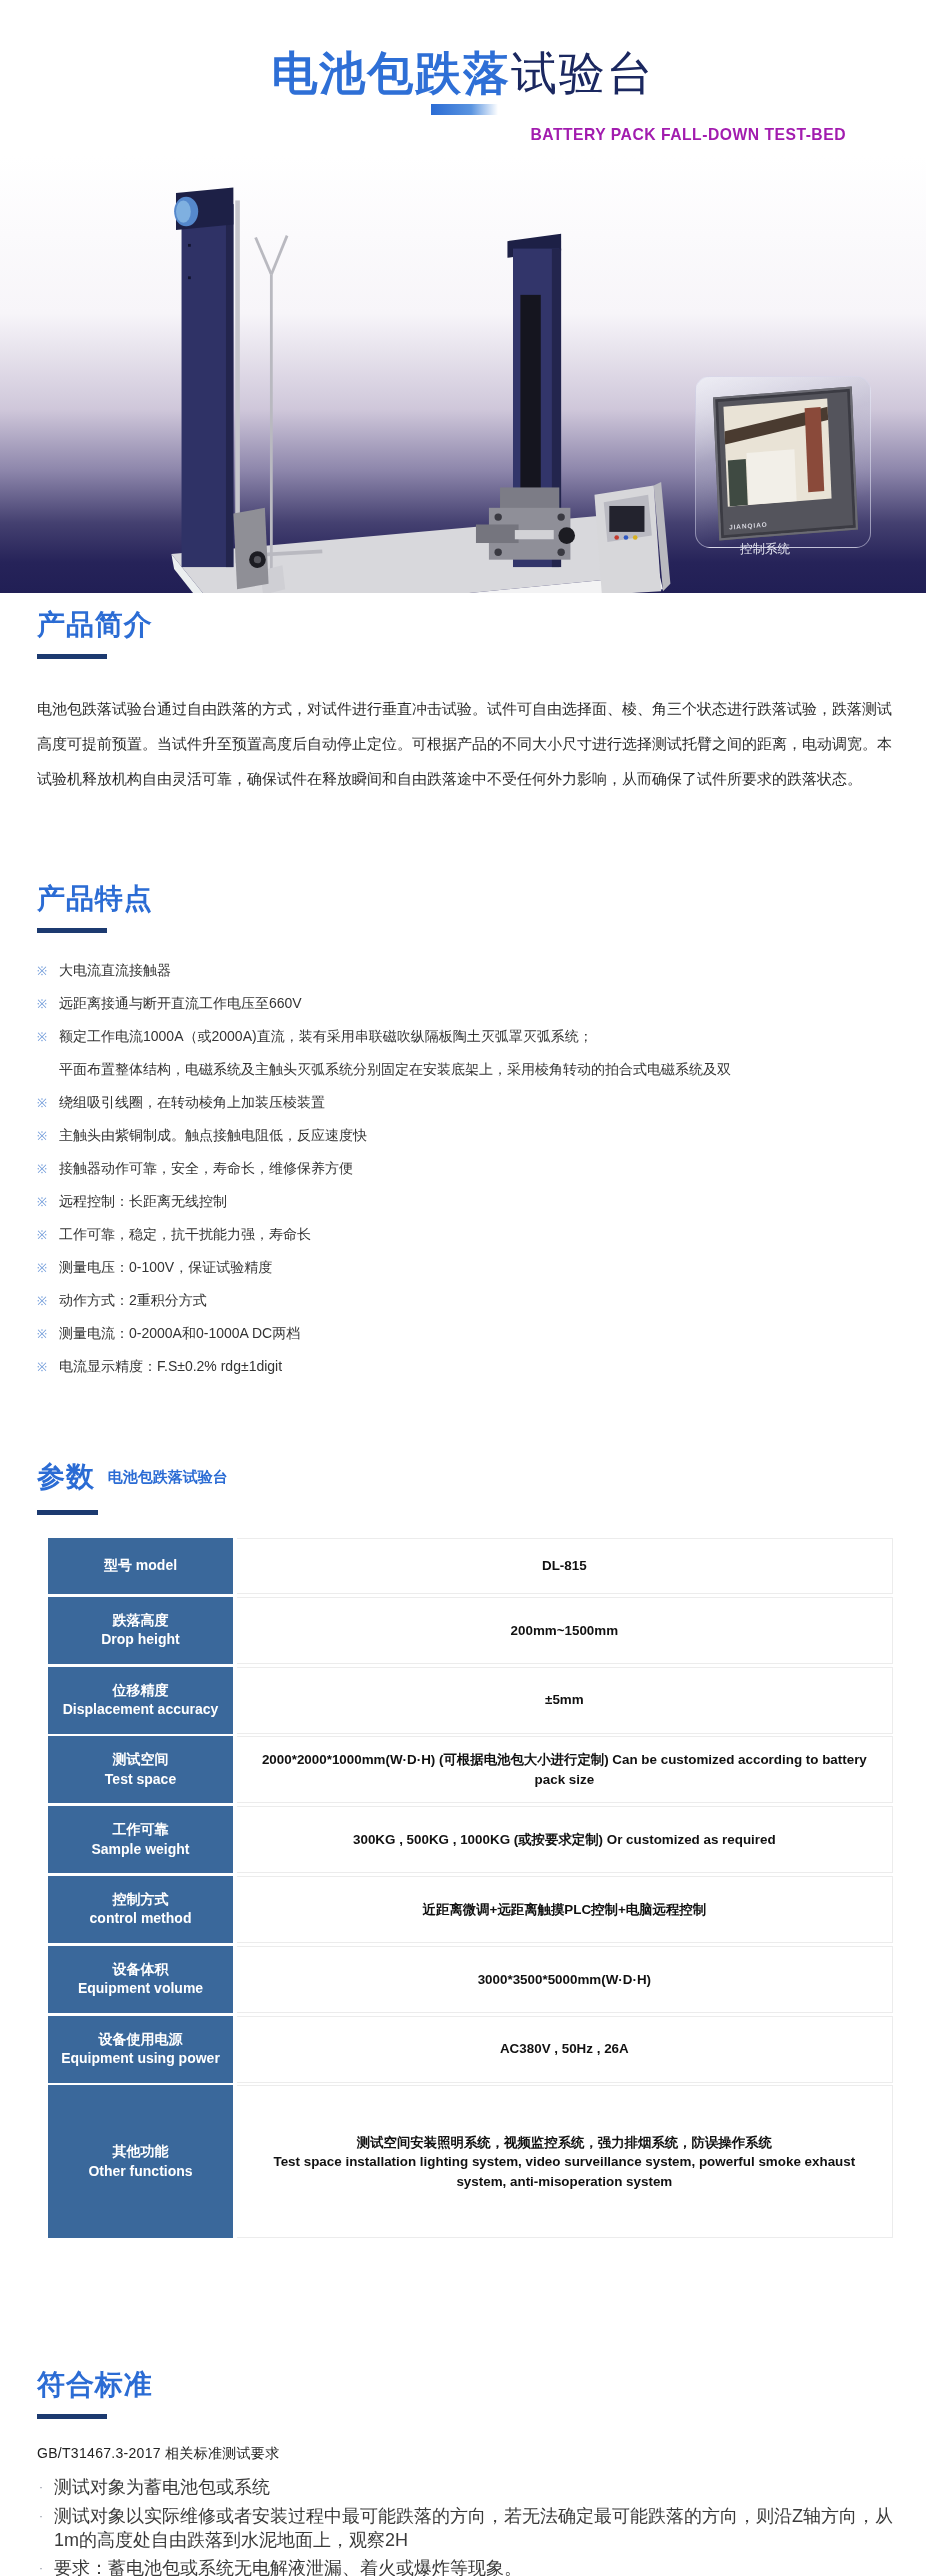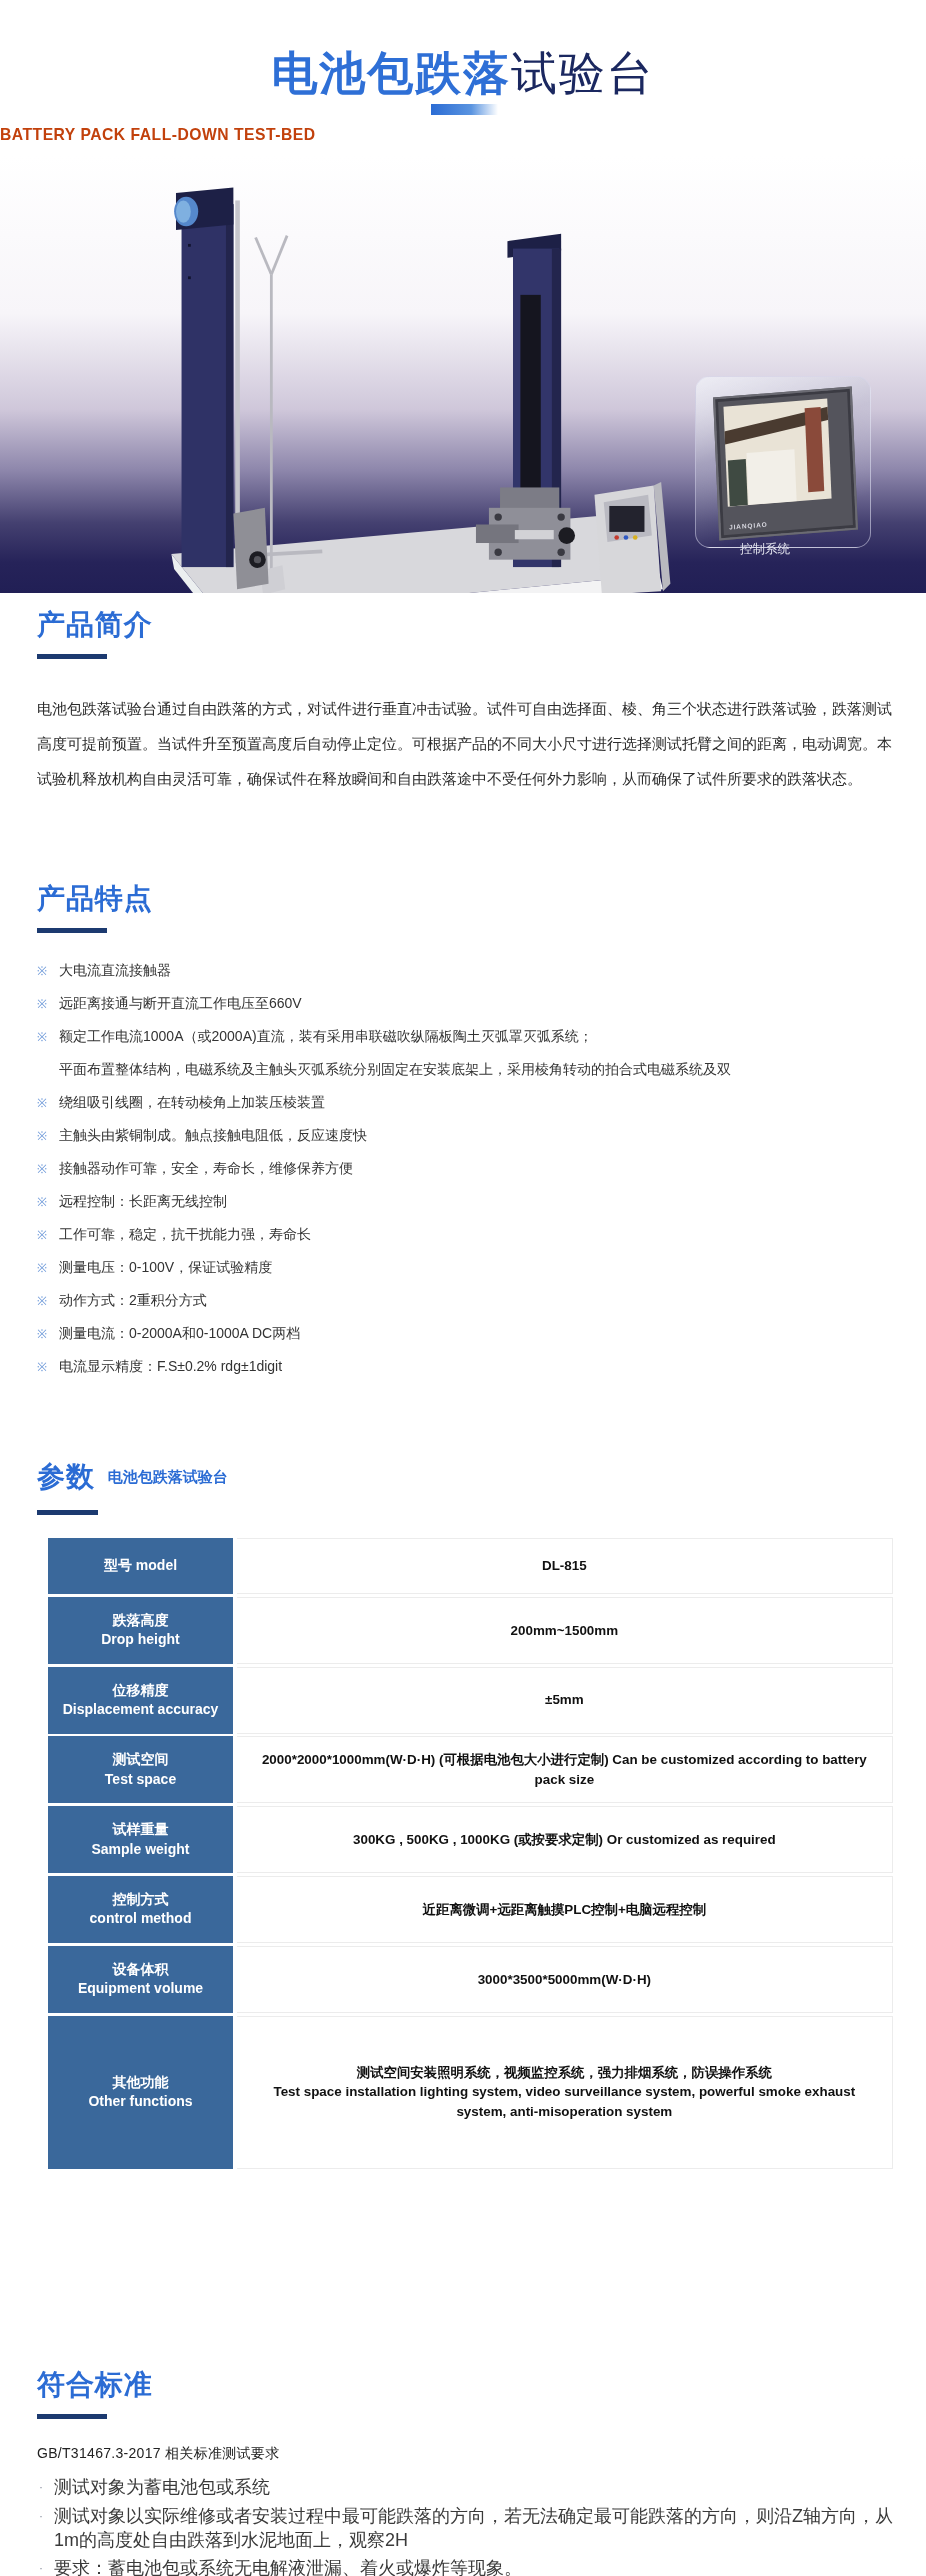--- a/index.html
+++ b/index.html
@@ -5,22 +5,22 @@
   html,body{margin:0;padding:0;background:#ffffff;}
   body{font-family:"Liberation Sans", sans-serif;}
   .page{position:relative;width:926px;height:2576px;margin:0 auto;background:#ffffff;overflow:hidden;border-radius:22px;}
 
   
   .title-wrap{position:absolute;top:43px;left:0;width:926px;text-align:center;font-size:46px;letter-spacing:1.9px;}
   .title-blue{color:#2e6fd6;font-weight:700;}
   .title-dark{color:#1b2860;font-weight:500;}
   .title-bar{position:absolute;top:104px;left:431px;width:67px;height:11px;
     background:linear-gradient(90deg,#2b6cd4 0%,#5a94e0 60%,rgba(255,255,255,0) 100%);}
-  .subtitle{position:absolute;top:126px;left:0;width:846px;text-align:left;
-    font-size:15.7px;font-weight:700;color:#c2410c;letter-spacing:0.5px;}
+  .subtitle{position:absolute;top:126px;left:0;width:846px;text-align:right;
+    font-size:15.7px;font-weight:700;color:#a21caf;letter-spacing:0.5px;}
 
   
   .hero{position:absolute;top:156px;left:0;width:926px;height:437px;overflow:hidden;
     background:linear-gradient(180deg,#ffffff 0%,#f7f5f9 36%,#cfc7da 58%,#8d86ab 72%,#444070 84%,#262359 93%,#211f55 100%);}
   .hero svg{position:absolute;top:0;left:0;}
   .ctrl-panel{position:absolute;left:695px;top:220px;width:174px;height:170px;border:0.9px solid rgba(215,215,235,.55);
     border-radius:15px;background:linear-gradient(160deg,rgba(238,238,245,.95) 0%,rgba(185,185,205,.45) 38%,rgba(70,70,120,0) 78%);}
   .monitor{position:absolute;left:20.4px;top:15px;width:135px;height:139px;background:#54545c;
     border:2.8px solid #6b6b73;box-shadow:inset 0 0 0 2.8px #3b3b43;transform:rotate(-2.5deg) skewY(-2deg);}
   .screen{position:absolute;left:8.3px;top:8.3px;width:104px;height:100px;background:#e9e3d6;overflow:hidden;}
@@ -259,21 +259,21 @@
           <div>Test space</div>
         </div>
         <div class="spec-value">
           <div>2000*2000*1000mm(W·D·H) (可根据电池包大小进行定制) Can be customized according to battery pack size</div>
           <div></div>
         </div>
       </div>
 
       <div class="spec-row">
         <div class="spec-label">
-          <div>试样重量</div>
+          <div>工作可靠</div>
           <div>Sample weight</div>
         </div>
         <div class="spec-value">
           <div>300KG , 500KG , 1000KG (或按要求定制) Or customized as required</div>
           <div></div>
         </div>
       </div>
 
       <div class="spec-row">
         <div class="spec-label">
@@ -290,20 +290,30 @@
         <div class="spec-label">
           <div>设备体积</div>
           <div>Equipment volume</div>
         </div>
         <div class="spec-value">
           <div>3000*3500*5000mm(W·D·H)</div>
           <div></div>
         </div>
       </div>
 
+      <div class="spec-row">
+        <div class="spec-label">
+          <div>设备使用电源</div>
+          <div>Equipment using power</div>
+        </div>
+        <div class="spec-value">
+          <div>AC380V , 50Hz , 26A</div>
+          <div></div>
+        </div>
+      </div>
 
       <div class="spec-row">
         <div class="spec-label">
           <div>其他功能</div>
           <div>Other functions</div>
         </div>
         <div class="spec-value">
           <div>测试空间安装照明系统，视频监控系统，强力排烟系统，防误操作系统</div>
           <div>Test space installation lighting system, video surveillance system, powerful smoke exhaust system, anti-misoperation system</div>
         </div>

